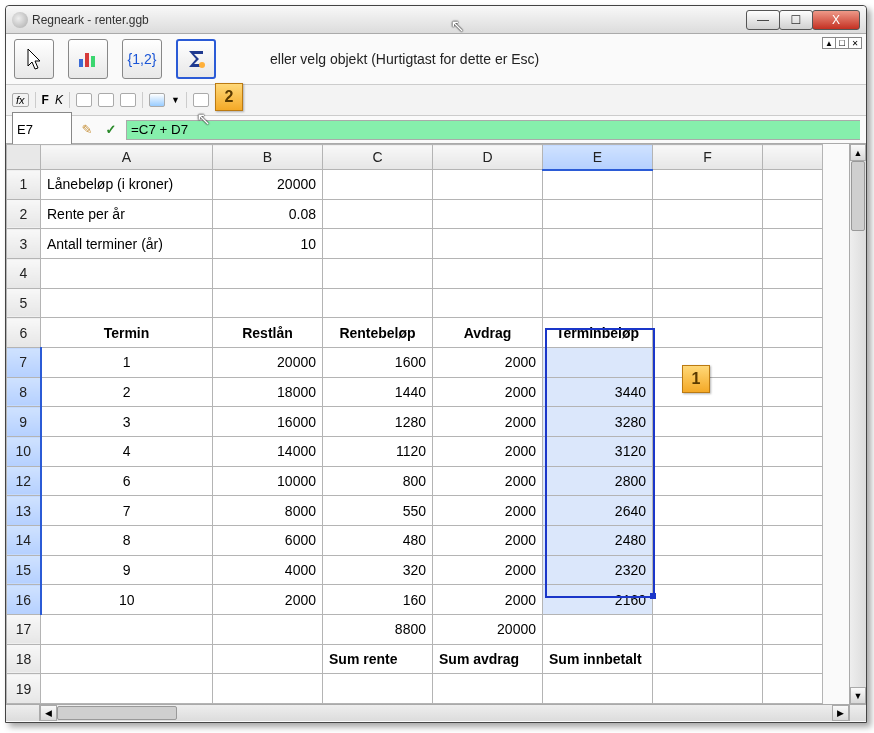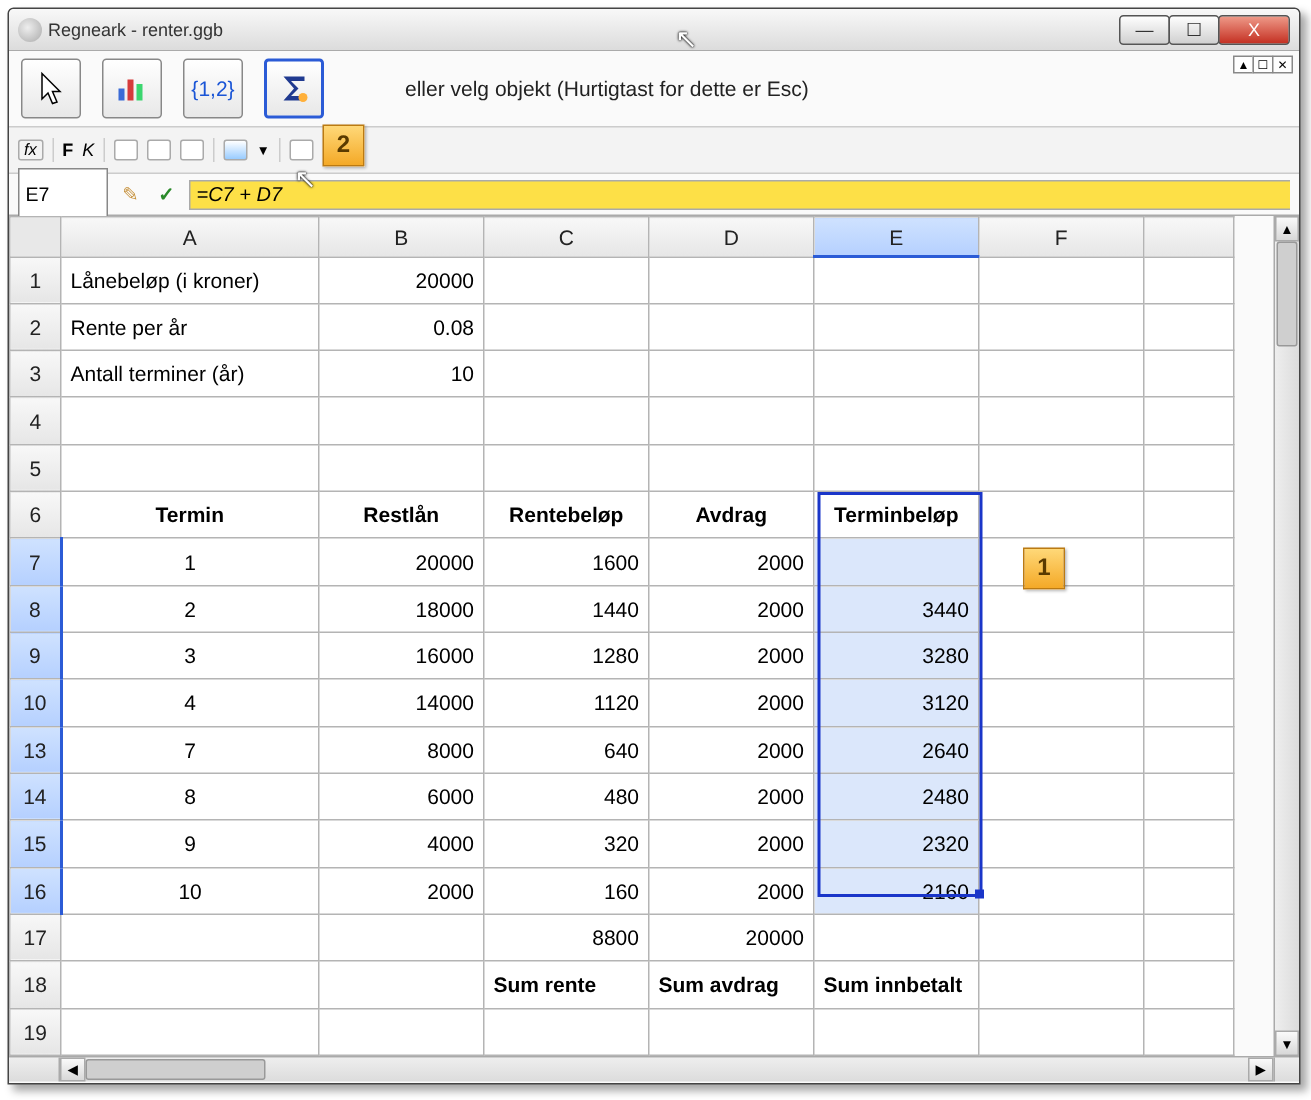--- a/index.html
+++ b/index.html
@@ -154,22 +154,21 @@
     }
     .fbtn { width:18px; height:18px; display:flex;align-items:center;justify-content:center; }
     .fbtn.ok { color:#2a8a2a; font-weight:bold; }
     .fbtn.pencil { color:#c7923d; }
     .formula-input {
       flex:1;
       height: 20px;
       border: 1px solid #aaa;
       border-right:none;
       padding: 1px 4px;
-      background:#fde047;
-      font-style:italic;
+      background:#86efac;
     }
     .sheet-area {
       position: relative;
       flex:1;
       display:flex;
       overflow:hidden;
       height: calc(100% - 128px);
     }
     .sheet-grid {
       overflow: hidden;
@@ -430,24 +429,34 @@
                 <th class="rowh sel">10</th>
                 <td style="text-align:center;">4</td>
                 <td>14000</td>
                 <td>1120</td>
                 <td>2000</td>
                 <td class="selrange">3120</td>
                 <td></td>
                 <td></td>
               </tr>
           <tr>
+                <th class="rowh sel">12</th>
+                <td style="text-align:center;">6</td>
+                <td>10000</td>
+                <td>800</td>
+                <td>2000</td>
+                <td class="selrange">2800</td>
+                <td></td>
+                <td></td>
+              </tr>
+          <tr>
                 <th class="rowh sel">13</th>
                 <td style="text-align:center;">7</td>
                 <td>8000</td>
-                <td>640</td>
+                <td>550</td>
                 <td>2000</td>
                 <td class="selrange">2640</td>
                 <td></td>
                 <td></td>
               </tr>
           <tr>
                 <th class="rowh sel">14</th>
                 <td style="text-align:center;">8</td>
                 <td>6000</td>
                 <td>480</td>

